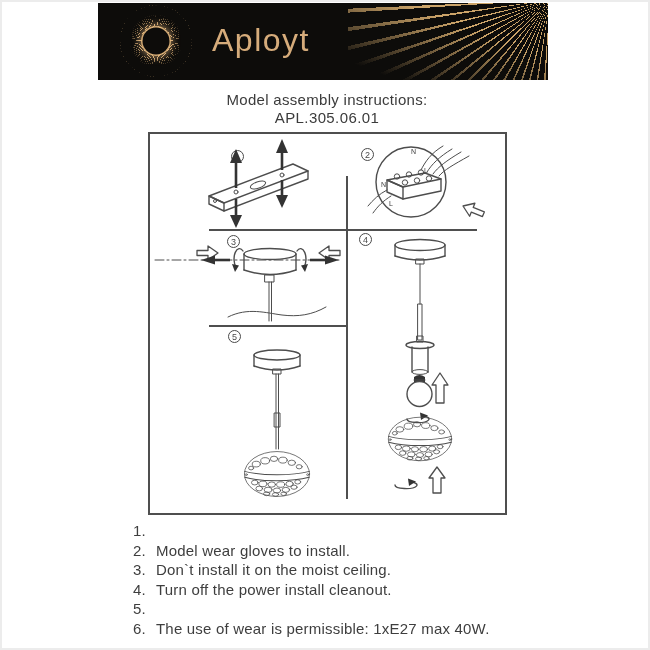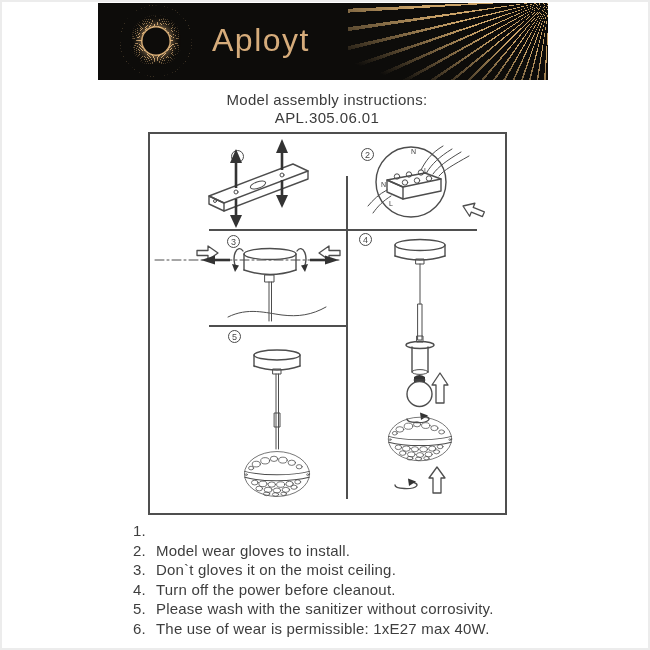--- a/index.html
+++ b/index.html
@@ -249,29 +249,28 @@
   <div class="instructions">
     <div class="ins-row">
       <span class="ins-num">1.</span>
     </div>
     <div class="ins-row">
       <span class="ins-num">2.</span>
       <span class="ins-text">Model wear gloves to install.</span>
     </div>
     <div class="ins-row">
       <span class="ins-num">3.</span>
-      <span class="ins-text">Don`t gloves it on the moist ceiling.</span>
+      <span class="ins-text">Don`t install it on the moist ceiling.</span>
     </div>
     <div class="ins-row">
       <span class="ins-num">4.</span>
-      <span class="ins-text">Turn off the power before cleanout.</span>
+      <span class="ins-text">Turn off the power install cleanout.</span>
     </div>
     <div class="ins-row">
       <span class="ins-num">5.</span>
-      <span class="ins-text">Please wash with the sanitizer without corrosivity.</span>
     </div>
     <div class="ins-row">
       <span class="ins-num">6.</span>
       <span class="ins-text">The use of wear is permissible: 1xE27 max 40W.</span>
     </div>
   </div>
 
 </div>
 
 </body></html>

